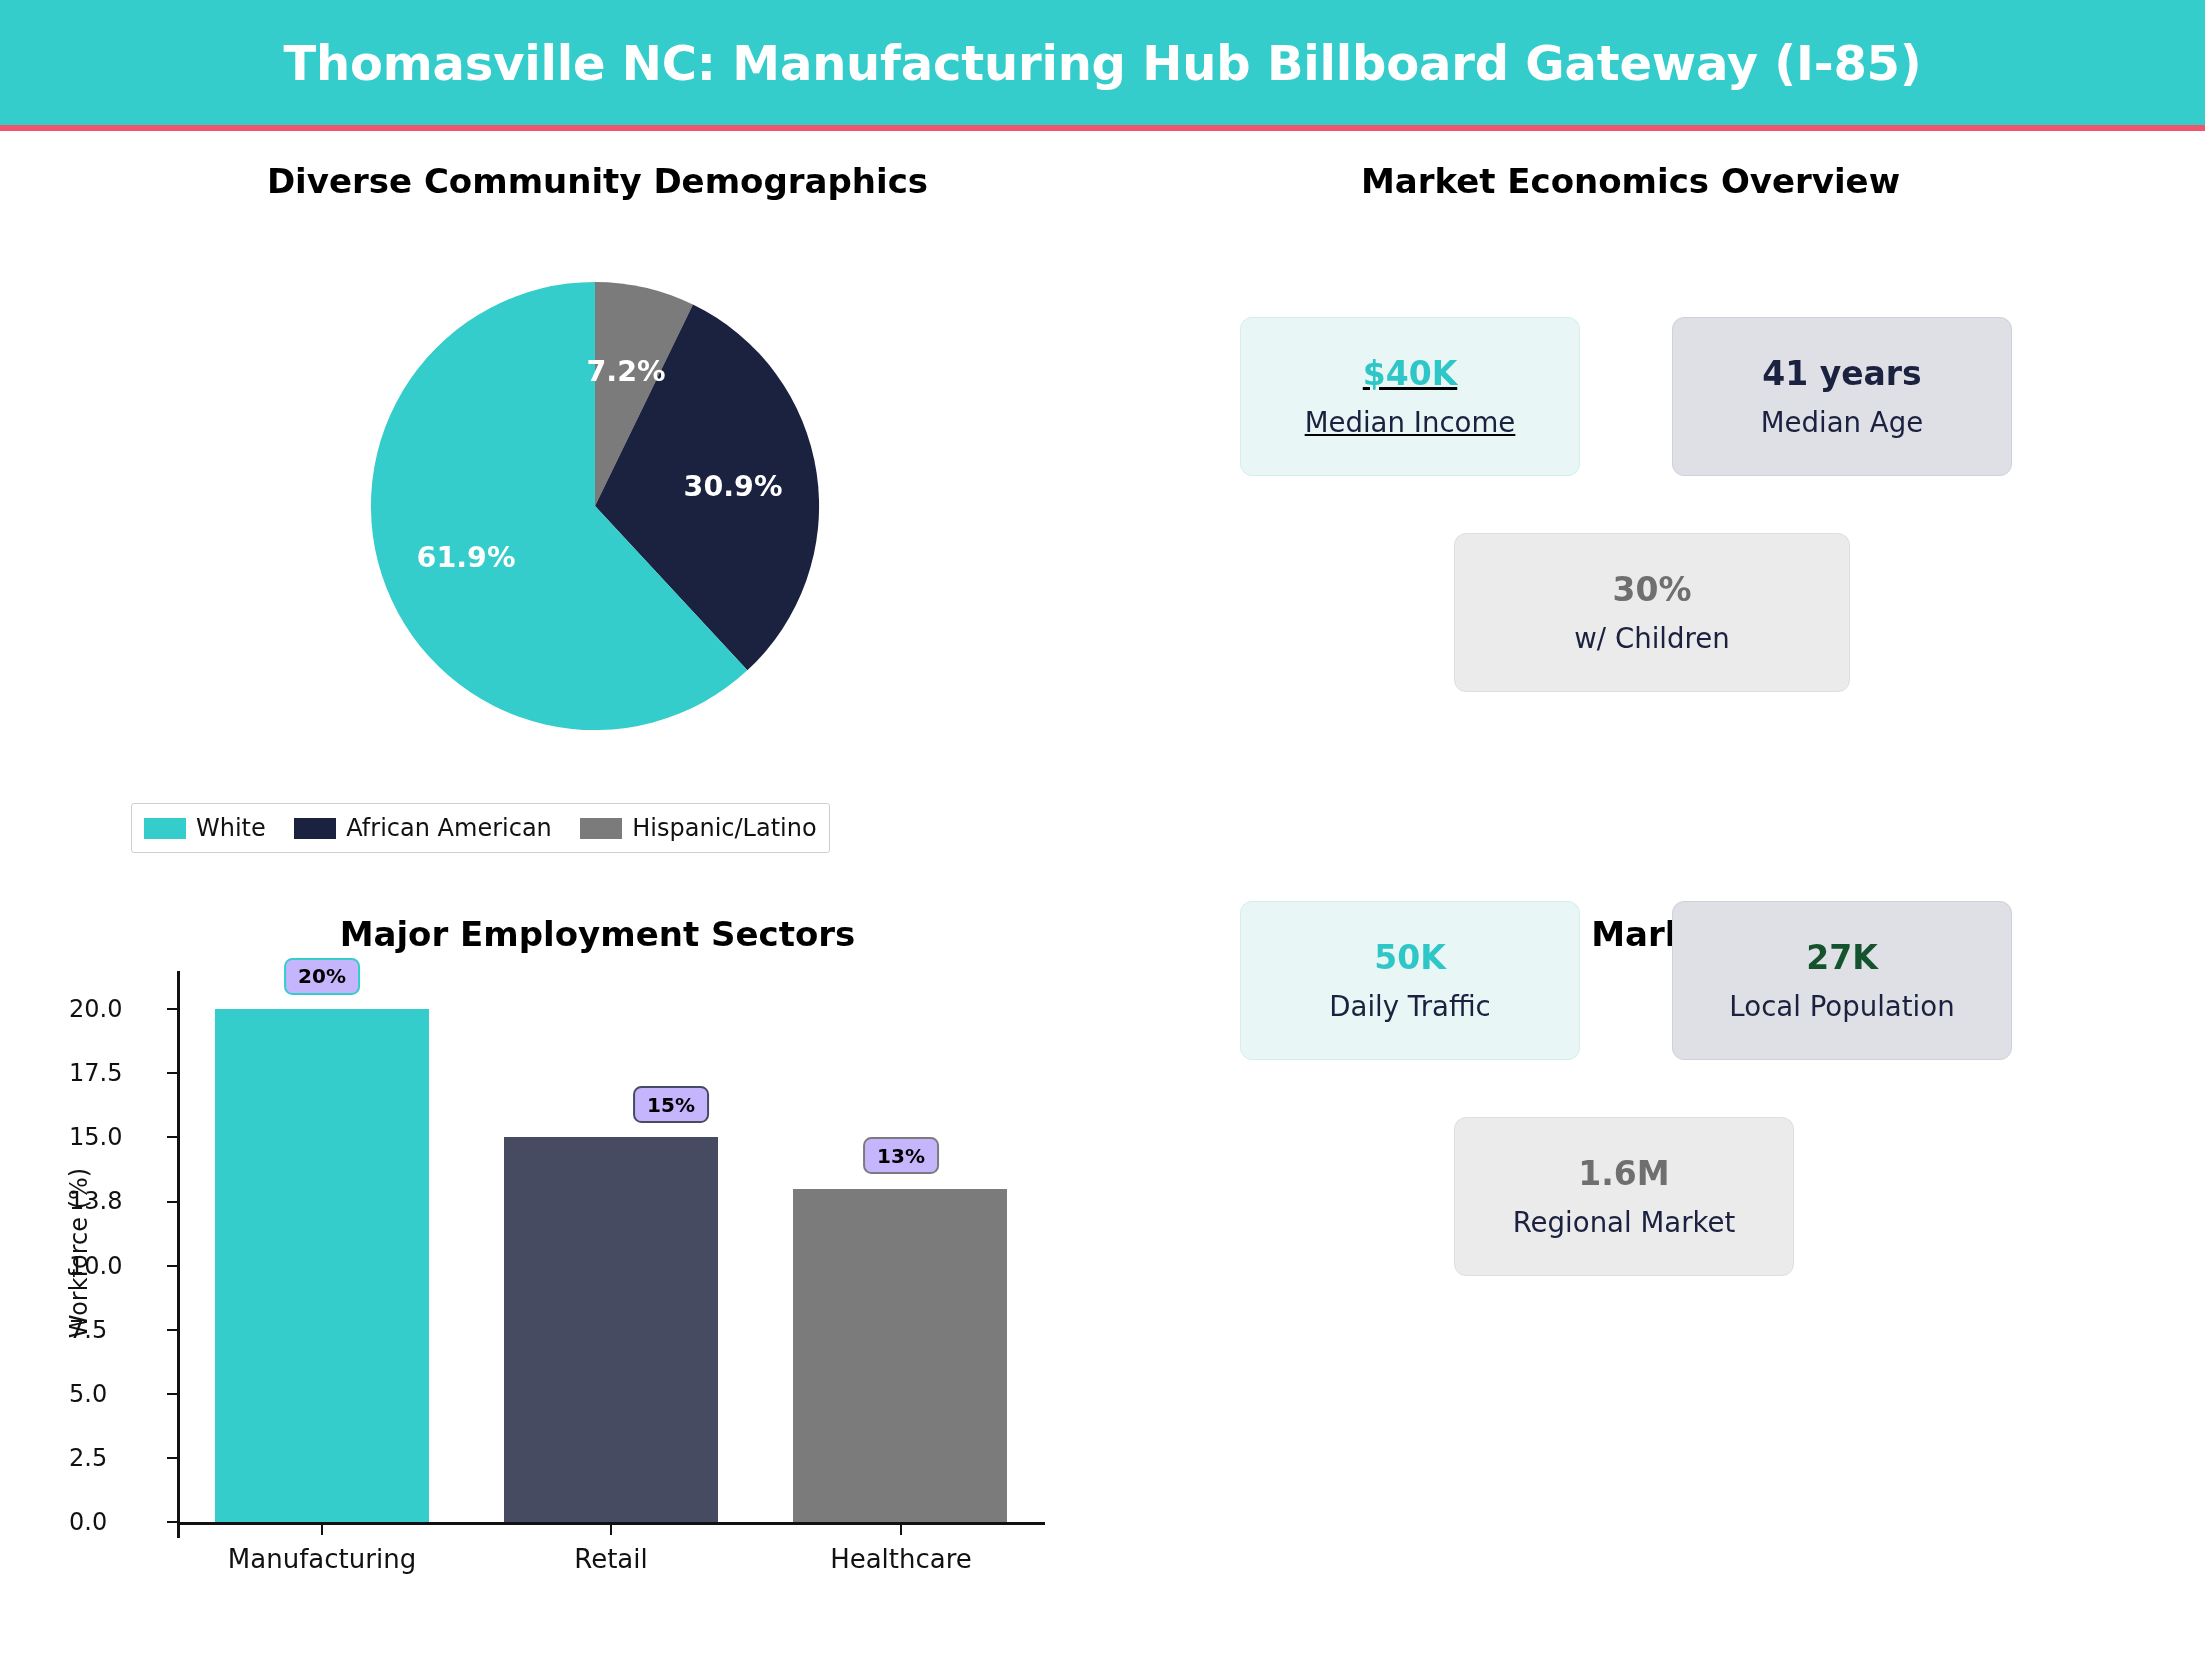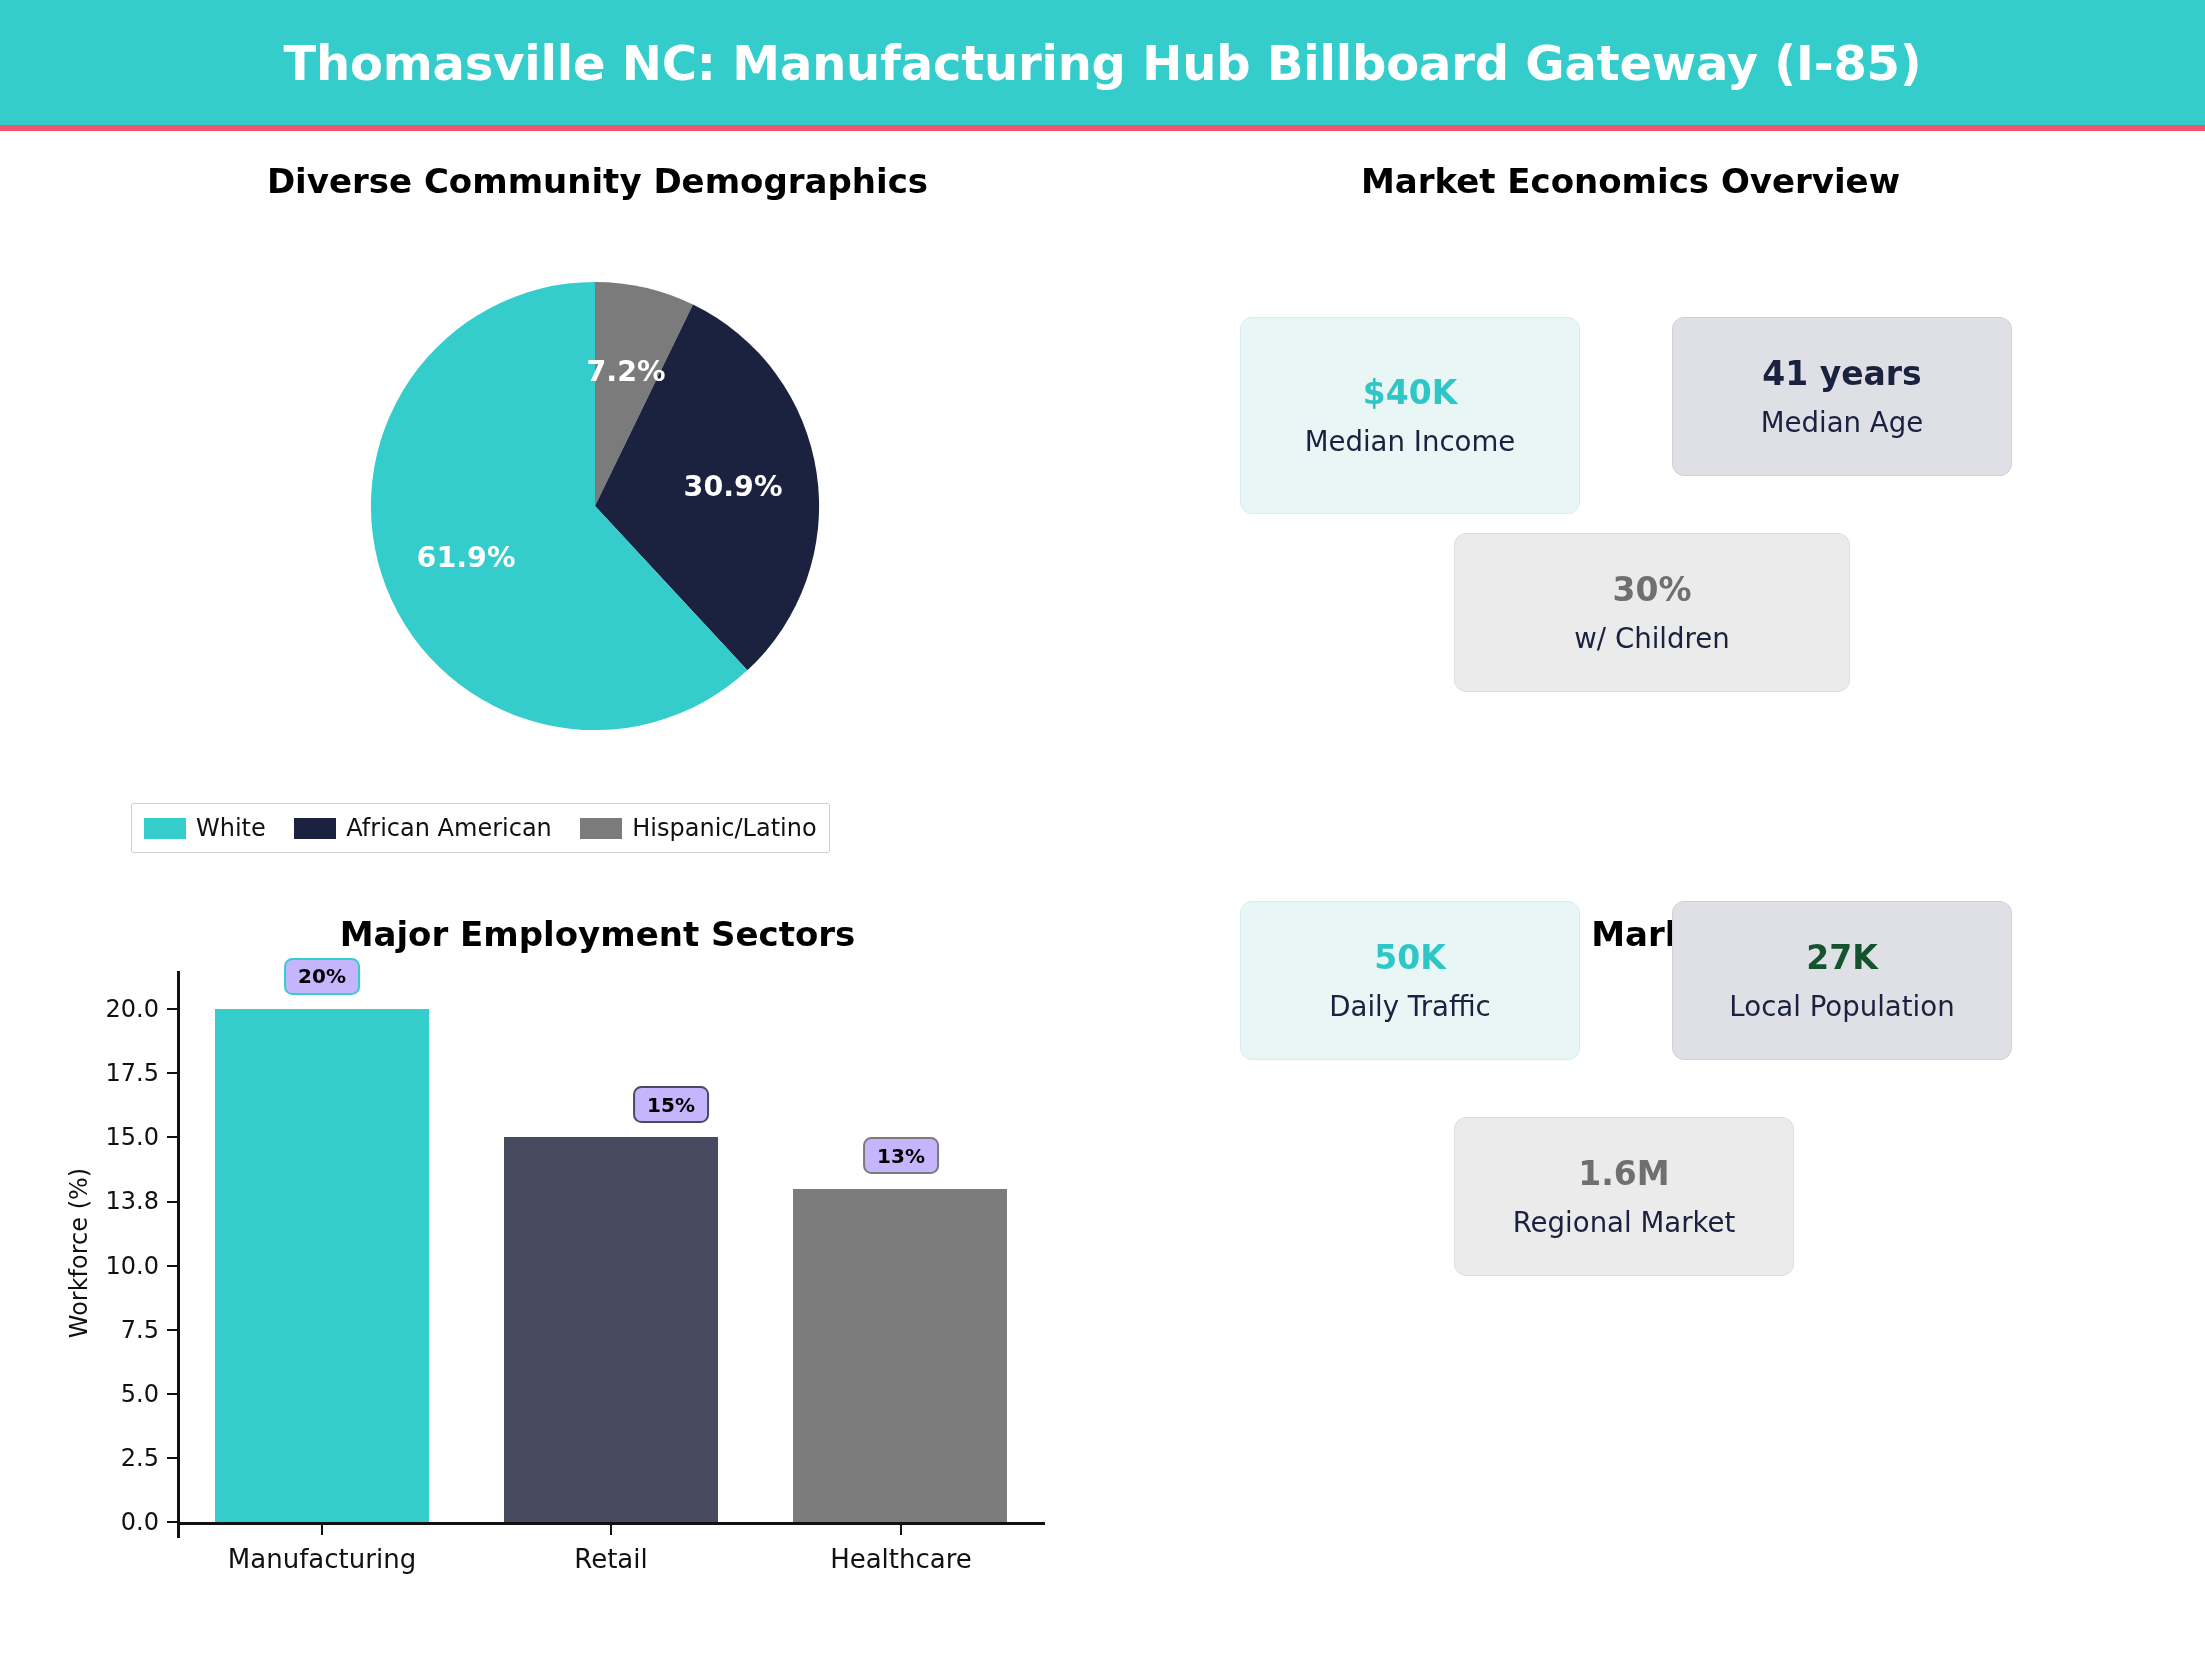--- a/index.html
+++ b/index.html
@@ -69,21 +69,21 @@
     background: #111111;
   }
   .axis-spine-x {
     position: absolute; left: 108px; top: 566px; width: 868px; height: 3.2px;
     background: #111111;
   }
   .ytick-line {
     position: absolute; width: 10px; height: 2.3px; background: #111111; left: 98px;
   }
   .ytick-label {
-    position: absolute; right: 1018px; text-align: right;
+    position: absolute; right: 1018px; text-align: left;
     font-size: 24px; color: #111111; white-space: nowrap;
     transform: translateY(-50%);
   }
   #ylabel-workforce {
     position: absolute; left: -220px; top: 283px;
     width: 459px; text-align: center;
     font-size: 24px; color: #111111; white-space: nowrap;
     transform: rotate(-90deg);
   }
   .bar-rect { position: absolute; }
@@ -183,21 +183,21 @@
         <div class="xtick-line" style="left: 252px; top: 569px;"></div>
         <div class="xtick-label" style="left: 253px; top: 588px;">Manufacturing</div>
         <div class="xtick-line" style="left: 541px; top: 569px;"></div>
         <div class="xtick-label" style="left: 542px; top: 588px;">Retail</div>
         <div class="xtick-line" style="left: 831px; top: 569px;"></div>
         <div class="xtick-label" style="left: 832px; top: 588px;">Healthcare</div>
       </div>
   </div>
 
   <div id="economics-cards">
-      <div class="kpi-card" style="left: 1240px; top: 317px; width: 340px; height: 197px; background: rgb(232, 247, 246); border: 1.8px solid rgb(212, 238, 236);">
+      <div class="kpi-card" style="left: 1240px; top: 317px; width: 340px; height: 159px; background: rgb(232, 247, 246); border: 1.8px solid rgb(212, 238, 236); text-decoration: underline;">
         <div class="kpi-value" style="color: rgb(46, 198, 198);">$40K</div>
         <div class="kpi-label" style="color: rgb(27, 33, 63);">Median Income</div>
       </div>
       <div class="kpi-card" style="left: 1672px; top: 317px; width: 340px; height: 159px; background: rgb(223, 224, 230); border: 1.8px solid rgb(208, 209, 216);">
         <div class="kpi-value" style="color: rgb(27, 34, 64);">41 years</div>
         <div class="kpi-label" style="color: rgb(27, 33, 63);">Median Age</div>
       </div>
       <div class="kpi-card" style="left: 1454px; top: 533px; width: 396px; height: 159px; background: rgb(235, 235, 235); border: 1.8px solid rgb(222, 222, 222);">
         <div class="kpi-value" style="color: rgb(111, 111, 111);">30%</div>
         <div class="kpi-label" style="color: rgb(27, 33, 63);">w/ Children</div>

